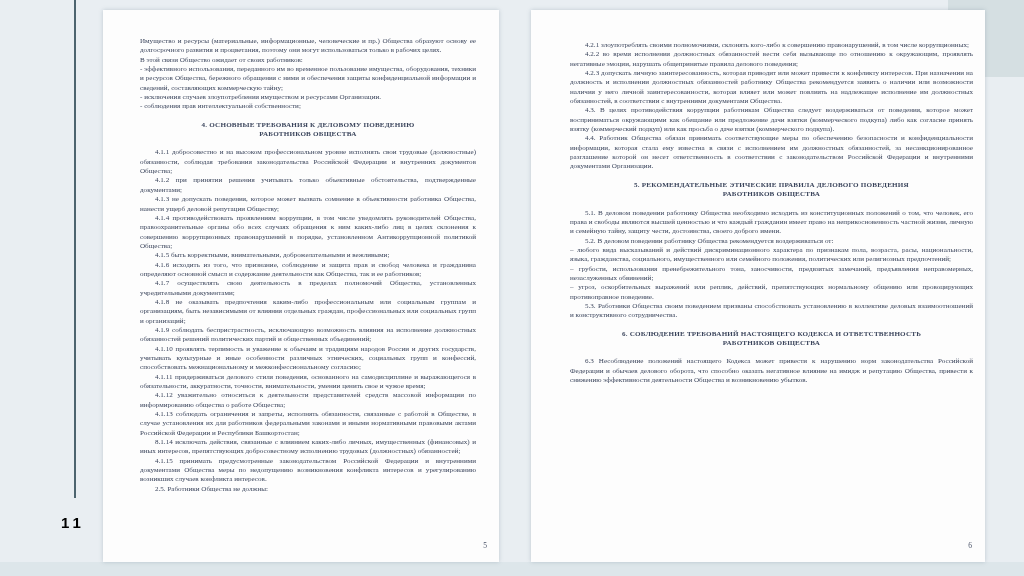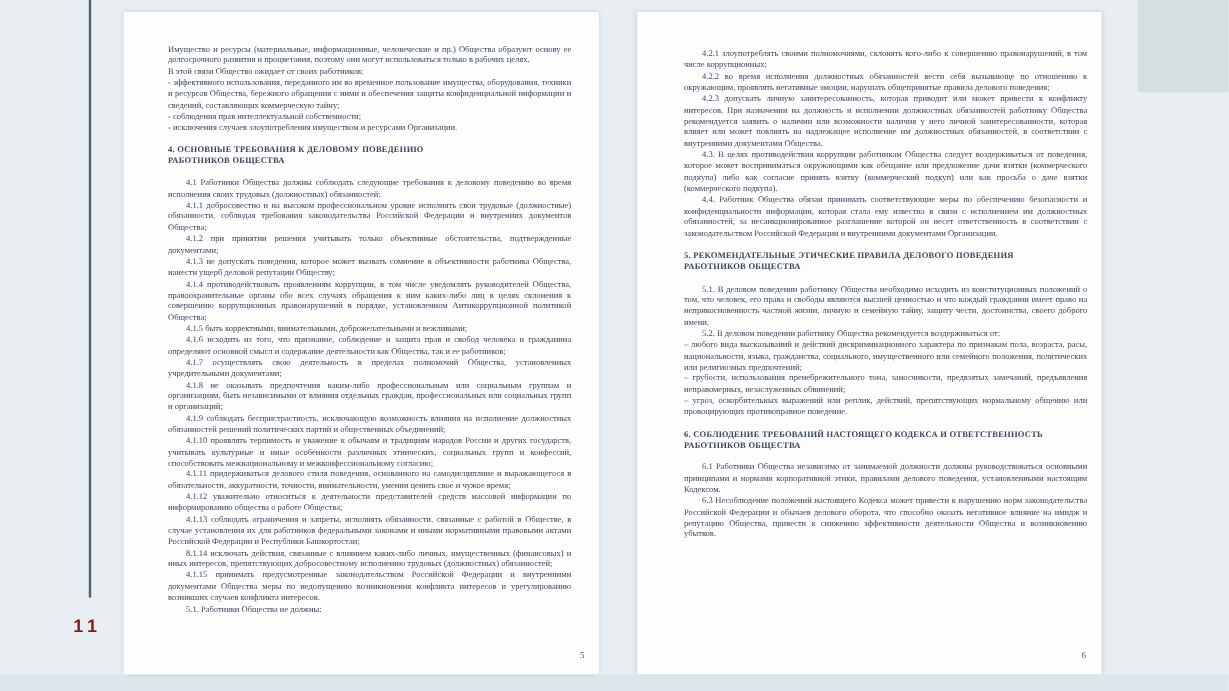--- a/index.html
+++ b/index.html
@@ -40,59 +40,59 @@
     background: #4d646f;
   }
   .slide-number {
     position: absolute;
     left: 61px;
     top: 514px;
     font-family: "Liberation Sans", sans-serif;
     font-size: 15px;
     font-weight: 600;
     letter-spacing: 4px;
-    color: #7f1d1d;
+    color: #000000;
   }
   .page {
     position: absolute;
     top: 10px;
     height: 552px;
     background: #fdfdfd;
     box-shadow: 0 0 4px rgba(110, 130, 145, 0.35);
     overflow: hidden;
     box-sizing: border-box;
   }
   .page-left {
     left: 103px;
     width: 396px;
     padding: 27px 23px 0 37px;
   }
   .page-right {
     left: 531px;
-    width: 387px;
+    width: 454px;
     padding: 31px 12px 0 39px;
   }
   .page-content {
     color: #3b455c;
     font-size: 7.1px;
     line-height: 9.35px;
     text-align: justify;
   }
   .blk {
     margin: 0;
   }
   .blk.body {
     text-indent: 15px;
   }
   .blk.flush, .blk.dash {
     text-indent: 0;
   }
   .blk.heading {
     font-weight: bold;
-    text-align: left;
+    text-align: center;
     text-indent: 0;
     white-space: pre-line;
     margin: 9px 0 9px 0;
     letter-spacing: 0.2px;
   }
   .page-number {
     position: absolute;
     bottom: 12px;
     color: #4a5368;
     font-size: 7.5px;
@@ -107,59 +107,58 @@
   <div class="corner-accent"></div>
   <div class="footer-strip"></div>
   <div class="vertical-rule"></div>
   <div class="slide-number">11</div>
 
   <div class="page page-left">
     <div class="page-content" id="left-page-content">
         <p class="blk flush">Имущество и ресурсы (материальные, информационные, человеческие и пр.) Общества образуют основу ее долгосрочного развития и процветания, поэтому они могут использоваться только в рабочих целях.</p>
         <p class="blk flush">В этой связи Общество ожидает от своих работников:</p>
         <p class="blk flush">-  эффективного использования, переданного им во временное пользование имущества, оборудования, техники и ресурсов Общества, бережного обращения с ними и обеспечения защиты конфиденциальной информации и сведений, составляющих коммерческую тайну;</p>
+        <p class="blk flush">-  исключения случаев злоупотребления имуществом и ресурсами Организации.</p>
         <p class="blk flush">-  соблюдения прав интеллектуальной собственности;</p>
-        <p class="blk flush">-  исключения случаев злоупотребления имуществом и ресурсами Организации.</p>
         <p class="blk heading">4. ОСНОВНЫЕ ТРЕБОВАНИЯ К ДЕЛОВОМУ ПОВЕДЕНИЮ
 РАБОТНИКОВ ОБЩЕСТВА</p>
-        <p class="blk body">4.1   Работники Общества должны соблюдать следующие требования к деловому поведению во время исполнения своих трудовых (должностных) обязанностей:</p>
         <p class="blk body">4.1.1    добросовестно и на высоком профессиональном уровне исполнять свои трудовые (должностные) обязанности, соблюдая требования законодательства Российской Федерации и внутренних документов Общества;</p>
         <p class="blk body">4.1.2    при принятии решения учитывать только объективные обстоятельства, подтвержденные документами;</p>
         <p class="blk body">4.1.3    не допускать поведения, которое может вызвать сомнение в объективности работника Общества, нанести ущерб деловой репутации Обществу;</p>
         <p class="blk body">4.1.4    противодействовать проявлениям коррупции, в том числе уведомлять руководителей Общества, правоохранительные органы обо всех случаях обращения к ним каких-либо лиц в целях склонения к совершению коррупционных правонарушений в порядке, установленном Антикоррупционной политикой Общества;</p>
         <p class="blk body">4.1.5    быть корректными, внимательными, доброжелательными и вежливыми;</p>
         <p class="blk body">4.1.6    исходить из того, что признание, соблюдение и защита прав и свобод человека и гражданина определяют основной смысл и содержание деятельности как Общества, так и ее работников;</p>
         <p class="blk body">4.1.7    осуществлять свою деятельность в пределах полномочий Общества, установленных учредительными документами;</p>
         <p class="blk body">4.1.8    не оказывать предпочтения каким-либо профессиональным или социальным группам и организациям, быть независимыми от влияния отдельных граждан, профессиональных или социальных групп и организаций;</p>
         <p class="blk body">4.1.9    соблюдать беспристрастность, исключающую возможность влияния на исполнение должностных обязанностей решений политических партий и общественных объединений;</p>
         <p class="blk body">4.1.10   проявлять терпимость и уважение к обычаям и традициям народов России и других государств, учитывать культурные и иные особенности различных этнических, социальных групп и конфессий, способствовать межнациональному и межконфессиональному согласию;</p>
         <p class="blk body">4.1.11   придерживаться делового стиля поведения, основанного на самодисциплине и выражающегося в обязательности, аккуратности, точности, внимательности, умении ценить свое и чужое время;</p>
         <p class="blk body">4.1.12   уважительно относиться к деятельности представителей средств массовой информации по информированию общества о работе Общества;</p>
         <p class="blk body">4.1.13   соблюдать ограничения и запреты, исполнять обязанности, связанные с работой в Обществе, в случае установления их для работников федеральными законами и иными нормативными правовыми актами Российской Федерации и Республики Башкортостан;</p>
         <p class="blk body">8.1.14   исключать действия, связанные с влиянием каких-либо личных, имущественных (финансовых) и иных интересов, препятствующих добросовестному исполнению трудовых (должностных) обязанностей;</p>
         <p class="blk body">4.1.15   принимать предусмотренные законодательством Российской Федерации и внутренними документами Общества меры по недопущению возникновения конфликта интересов и урегулированию возникших случаев конфликта интересов.</p>
-        <p class="blk body">5.1. Работники Общества не должны:</p>
+        <p class="blk body">2.5. Работники Общества не должны:</p>
       </div>
     <div class="page-number">5</div>
   </div>
 
   <div class="page page-right">
     <div class="page-content" id="right-page-content">
         <p class="blk body">4.2.1    злоупотреблять своими полномочиями, склонять кого-либо к совершению правонарушений, в том числе коррупционных;</p>
         <p class="blk body">4.2.2    во время исполнения должностных обязанностей вести себя вызывающе по отношению к окружающим, проявлять негативные эмоции, нарушать общепринятые правила делового поведения;</p>
         <p class="blk body">4.2.3    допускать личную заинтересованность, которая приводит или может привести к конфликту интересов. При назначении на должность и исполнении должностных обязанностей работнику Общества рекомендуется заявить о наличии или возможности наличия у него личной заинтересованности, которая влияет или может повлиять на надлежащее исполнение им должностных обязанностей, в соответствии с внутренними документами Общества.</p>
         <p class="blk body">4.3. В целях противодействия коррупции работникам Общества следует воздерживаться от поведения, которое может восприниматься окружающими как обещание или предложение дачи взятки (коммерческого подкупа) либо как согласие принять взятку (коммерческий подкуп) или как просьба о даче взятки (коммерческого подкупа).</p>
         <p class="blk body">4.4. Работник Общества обязан принимать соответствующие меры по обеспечению безопасности и конфиденциальности информации, которая стала ему известна в связи с исполнением им должностных обязанностей, за несанкционированное разглашение которой он несет ответственность в соответствии с законодательством Российской Федерации и внутренними документами Организации.</p>
         <p class="blk heading">5. РЕКОМЕНДАТЕЛЬНЫЕ ЭТИЧЕСКИЕ ПРАВИЛА ДЕЛОВОГО ПОВЕДЕНИЯ
 РАБОТНИКОВ ОБЩЕСТВА</p>
         <p class="blk body">5.1. В деловом поведении работнику Общества необходимо исходить из конституционных положений о том, что человек, его права и свободы являются высшей ценностью и что каждый гражданин имеет право на неприкосновенность частной жизни, личную и семейную тайну, защиту чести, достоинства, своего доброго имени.</p>
         <p class="blk body">5.2. В деловом поведении работнику Общества рекомендуется воздерживаться от:</p>
         <p class="blk dash">–   любого вида высказываний и действий дискриминационного характера по признакам пола, возраста, расы, национальности, языка, гражданства, социального, имущественного или семейного положения, политических или религиозных предпочтений;</p>
         <p class="blk dash">–   грубости, использования пренебрежительного тона, заносчивости, предвзятых замечаний, предъявления неправомерных, незаслуженных обвинений;</p>
         <p class="blk dash">–   угроз, оскорбительных выражений или реплик, действий, препятствующих нормальному общению или провоцирующих противоправное поведение.</p>
+        <p class="blk body">5.3. Работники Общества своим поведением призваны способствовать установлению в коллективе деловых взаимоотношений и конструктивного сотрудничества.</p>
         <p class="blk heading">6. СОБЛЮДЕНИЕ ТРЕБОВАНИЙ НАСТОЯЩЕГО КОДЕКСА И ОТВЕТСТВЕННОСТЬ
 РАБОТНИКОВ ОБЩЕСТВА</p>
-        <p class="blk body">6.1 Работники Общества независимо от занимаемой должности должны руководствоваться основными принципами и нормами корпоративной этики, правилами делового поведения, установленными настоящим Кодексом.</p>
         <p class="blk body">6.3 Несоблюдение положений настоящего Кодекса может привести к нарушению норм законодательства Российской Федерации и обычаев делового оборота, что способно оказать негативное влияние на имидж и репутацию Общества, привести к снижению эффективности деятельности Общества и возникновению убытков.</p>
       </div>
     <div class="page-number">6</div>
   </div>
 </div>
 
 </body></html>

